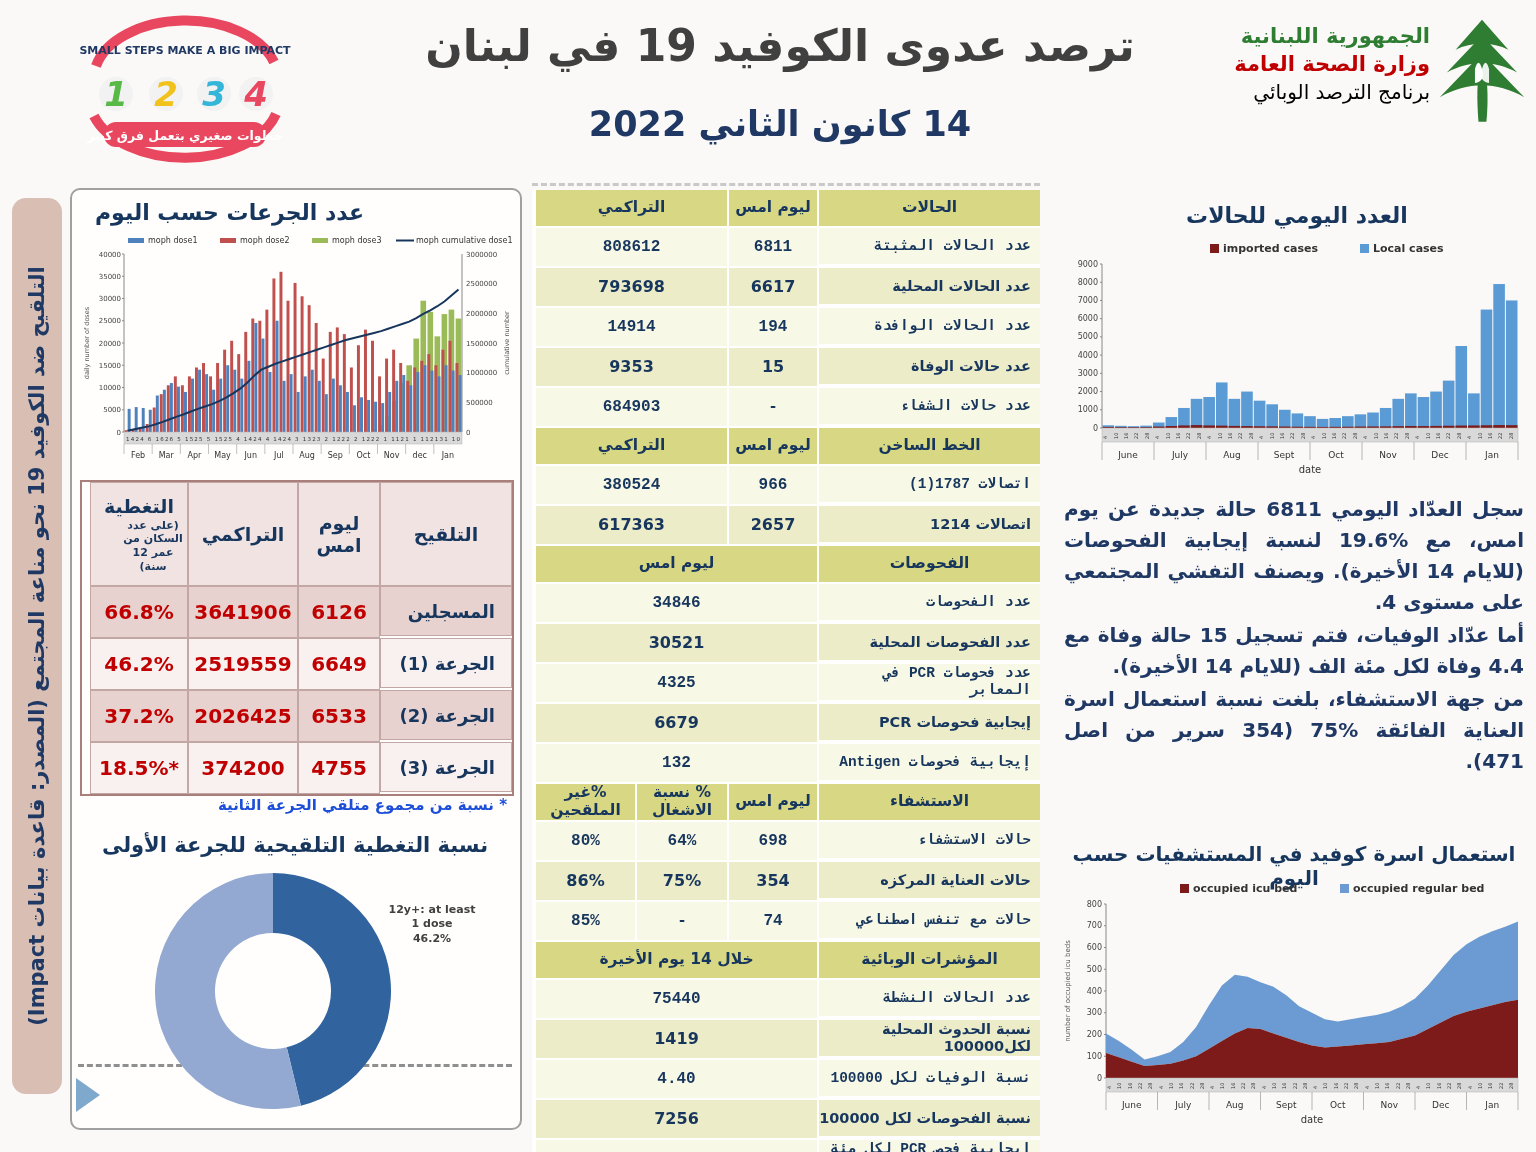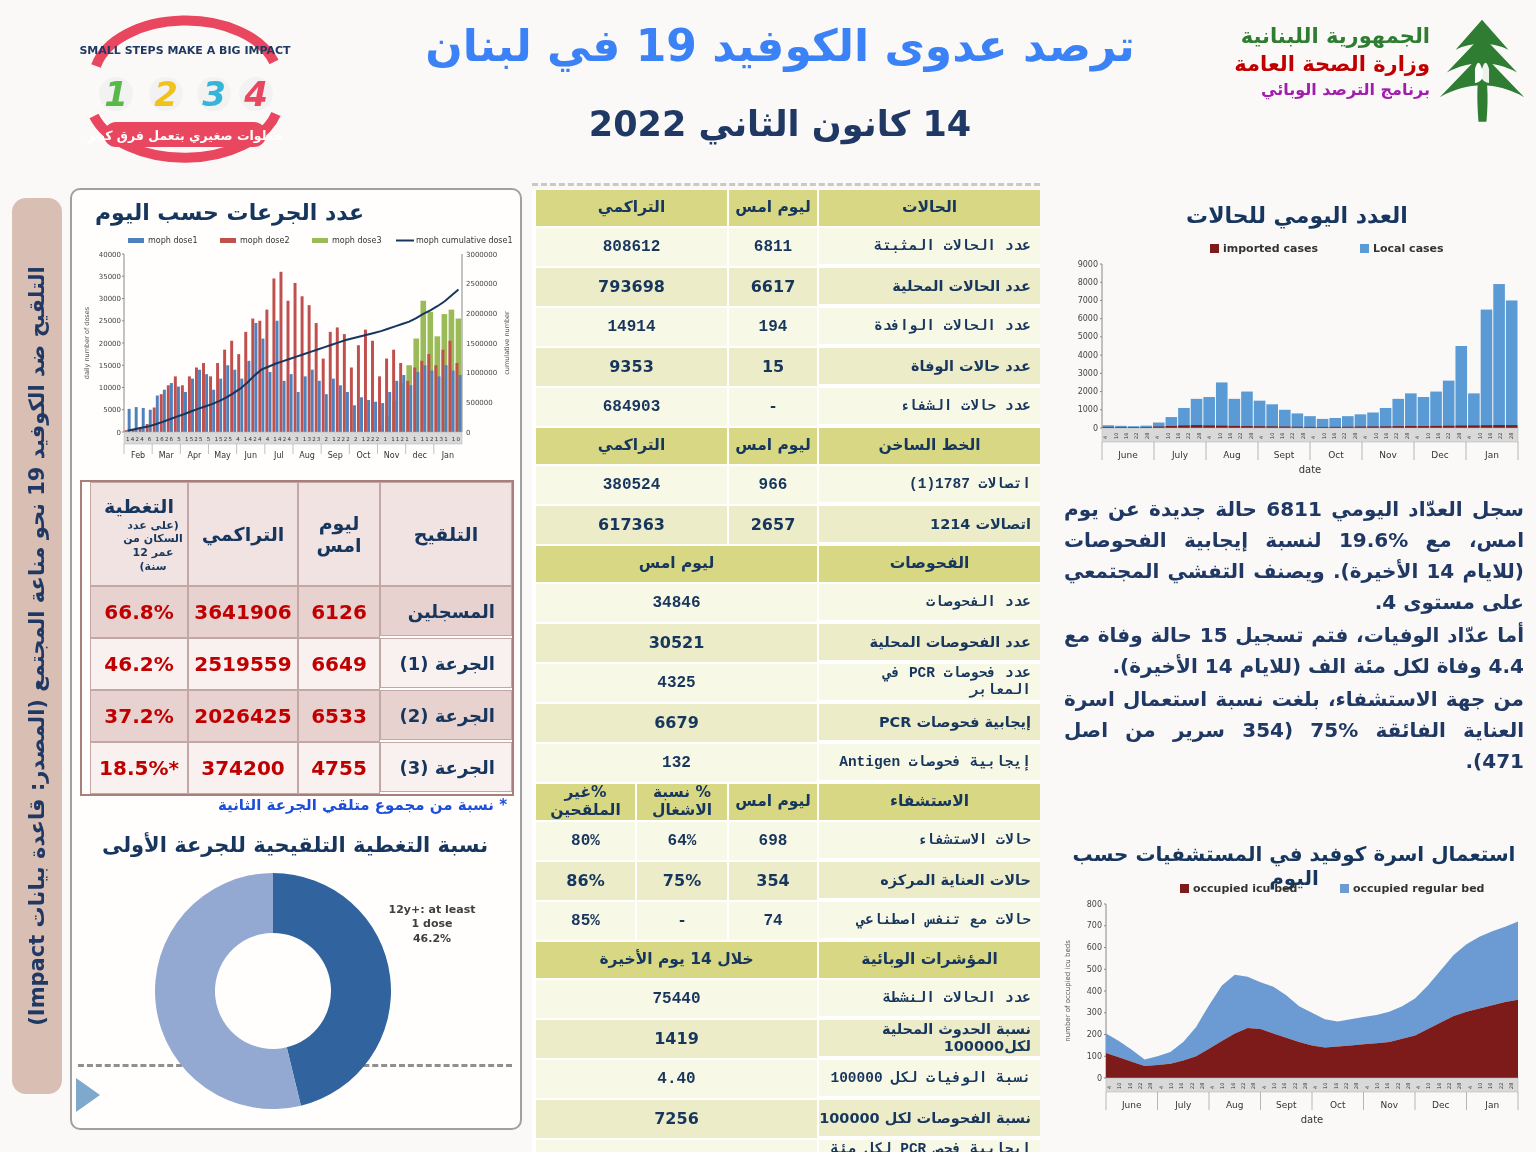--- a/index.html
+++ b/index.html
@@ -1,27 +1,27 @@
 <!DOCTYPE html>
 <html lang="ar"><head>
 <meta charset="utf-8">
 <style>
   html,body{margin:0;padding:0;}
   body{width:1536px;height:1152px;background:#fbf9f7;font-family:"DejaVu Sans",sans-serif;overflow:hidden;}
   #page{position:relative;width:1536px;height:1152px;}
   .abs{position:absolute;}
 
   
-  #page-title{left:420px;top:20px;width:720px;text-align:center;font-size:44px;font-weight:bold;color:#3b82f6;direction:rtl;}
+  #page-title{left:420px;top:20px;width:720px;text-align:center;font-size:44px;font-weight:bold;color:#404040;direction:rtl;}
   #page-date{left:420px;top:104px;width:720px;text-align:center;font-size:35px;font-weight:bold;color:#1f3864;direction:rtl;}
   #ministry{left:1190px;top:14px;width:336px;display:flex;justify-content:flex-end;gap:8px;}
   #ministry .mtxt{text-align:right;direction:rtl;line-height:1.35;padding-top:8px;}
   #ministry .m1{color:#2e7d32;font-weight:bold;font-size:21px;}
   #ministry .m2{color:#c00000;font-weight:bold;font-size:21px;}
-  #ministry .m3{color:#a21caf;font-weight:bold;font-size:16px;}
+  #ministry .m3{color:#000000;font-weight:normal;font-size:20px;}
 
   
   #strip{left:12px;top:198px;width:50px;height:896px;background:#d9beb3;border-radius:14px;}
   #strip-text{left:50%;top:50%;transform:translate(-50%,-50%) rotate(-90deg);white-space:nowrap;
     font-size:21px;font-weight:bold;color:#1f3864;direction:rtl;}
 
   
   #left-box{left:70px;top:188px;width:448px;height:938px;border:2px solid #a0a0a0;border-radius:10px;background:#fffefd;}
   #doses-title{left:95px;top:200px;width:400px;text-align:left;font-size:22px;font-weight:bold;color:#17365d;direction:rtl;}
   #dash-line{left:78px;top:1064px;width:434px;border-top:3px dashed #8f8f8f;}

